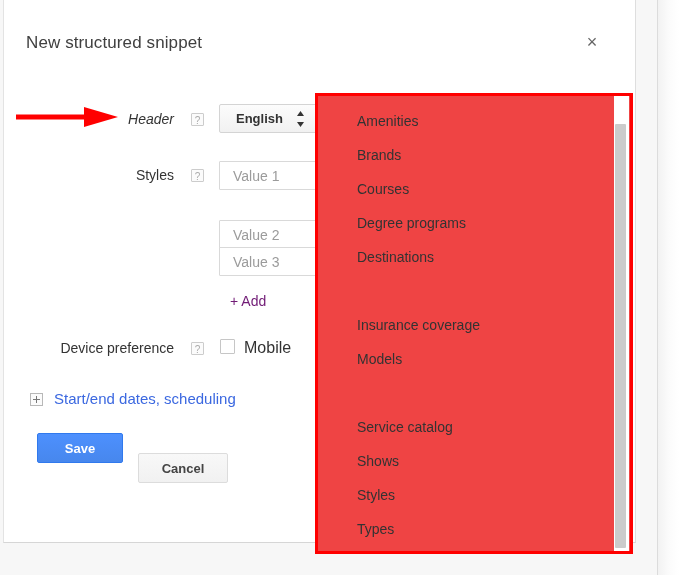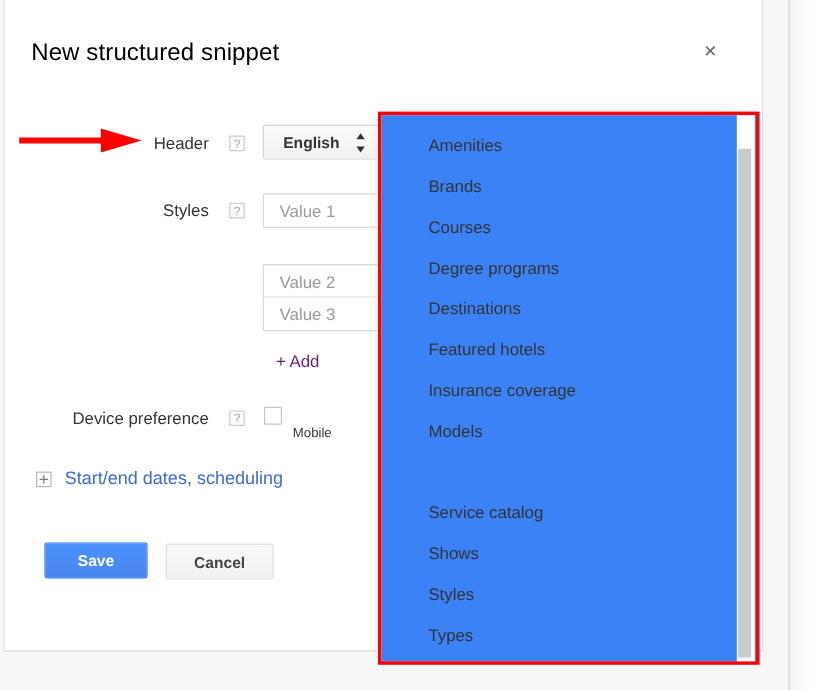--- a/index.html
+++ b/index.html
@@ -26,22 +26,22 @@
     border-left: 1px solid #e3e3e3;
     border-right: 1px solid #dedede;
     border-bottom: 1px solid #d6d6d6;
     box-sizing: border-box;
   }
 
   #panel-title {
     position: absolute;
     left: 22px;
     top: 33px;
-    font-size: 20px;
-    color: #000000;
+    font-size: 17px;
+    color: #404040;
     letter-spacing: 0.1px;
     white-space: nowrap;
   }
 
   #close-btn {
     position: absolute;
     left: 577px;
     top: 32px;
     width: 22px;
     height: 22px;
@@ -81,21 +81,21 @@
     background: #fbfbfb;
     color: #aaaaaa;
     font-size: 10px;
     line-height: 13px;
     text-align: center;
     cursor: pointer;
     box-sizing: border-box;
   }
 
   
-  #row-header-label { left: 50px; top: 111px; width: 120px; }
+  #row-header-label { left: 50px; top: 111px; width: 120px; font-style: italic; }
   #row-header-help  { left: 187px; top: 113px; }
 
   #lang-select {
     position: absolute;
     left: 215px;
     top: 104px;
     width: 98px;
     height: 29px;
     border: 1px solid #d4d4d4;
     border-radius: 2px;
@@ -166,25 +166,24 @@
     border: 1px solid #c6c6c6;
     border-radius: 1px;
     background: #ffffff;
     box-sizing: border-box;
     cursor: pointer;
   }
   #mobile-label {
     position: absolute;
     left: 240px;
     top: 339px;
-    font-size: 11px;
+    font-size: 16px;
     color: #333333;
     cursor: pointer;
     white-space: nowrap;
-    margin-top: 16px;
   }
 
   
   #expander-box {
     position: absolute;
     left: 26px;
     top: 393px;
     width: 13px;
     height: 13px;
     border: 1px solid #b8b8b8;
@@ -213,21 +212,21 @@
     font-size: 15px;
     color: #3b68e0;
     cursor: pointer;
     white-space: nowrap;
   }
 
   
   #save-button {
     position: absolute;
     left: 33px;
-    top: 452px;
+    top: 433px;
     width: 86px;
     height: 30px;
     border: 1px solid #3079ed;
     border-radius: 2px;
     background: linear-gradient(to bottom, #4d90fe, #4787ed);
     color: #ffffff;
     font-family: "Liberation Sans", sans-serif;
     font-size: 13px;
     font-weight: bold;
     cursor: pointer;
@@ -257,21 +256,21 @@
     top: 93px;
     width: 318px;
     height: 461px;
     border: 3px solid #ff0000;
     box-sizing: border-box;
     background: #ffffff;
   }
   #dropdown-list {
     position: absolute;
     left: 0; top: 0; right: 0; bottom: 0;
-    background: #3b82f6;
+    background: #ef4444;
     overflow: hidden;
   }
   .dropdown-item {
     position: absolute;
     left: 39px;
     height: 34px;
     line-height: 34px;
     font-size: 14px;
     color: #333333;
     white-space: nowrap;
@@ -349,21 +348,20 @@
 
 </div>
 
 <div id="dropdown-wrap">
   <div id="dropdown-list">
       <div class="dropdown-item" style="top: 8px;">Amenities</div>
       <div class="dropdown-item" style="top: 42px;">Brands</div>
       <div class="dropdown-item" style="top: 76px;">Courses</div>
       <div class="dropdown-item" style="top: 110px;">Degree programs</div>
       <div class="dropdown-item" style="top: 144px;">Destinations</div>
-      <div class="dropdown-item" style="top: 178px;">Featured hotels</div>
       <div class="dropdown-item" style="top: 212px;">Insurance coverage</div>
       <div class="dropdown-item" style="top: 246px;">Models</div>
       <div class="dropdown-item" style="top: 314px;">Service catalog</div>
       <div class="dropdown-item" style="top: 348px;">Shows</div>
       <div class="dropdown-item" style="top: 382px;">Styles</div>
       <div class="dropdown-item" style="top: 416px;">Types</div>
     </div>
   <div id="dropdown-scrollbar">
     <div id="dropdown-scroll-thumb"></div>
   </div>

